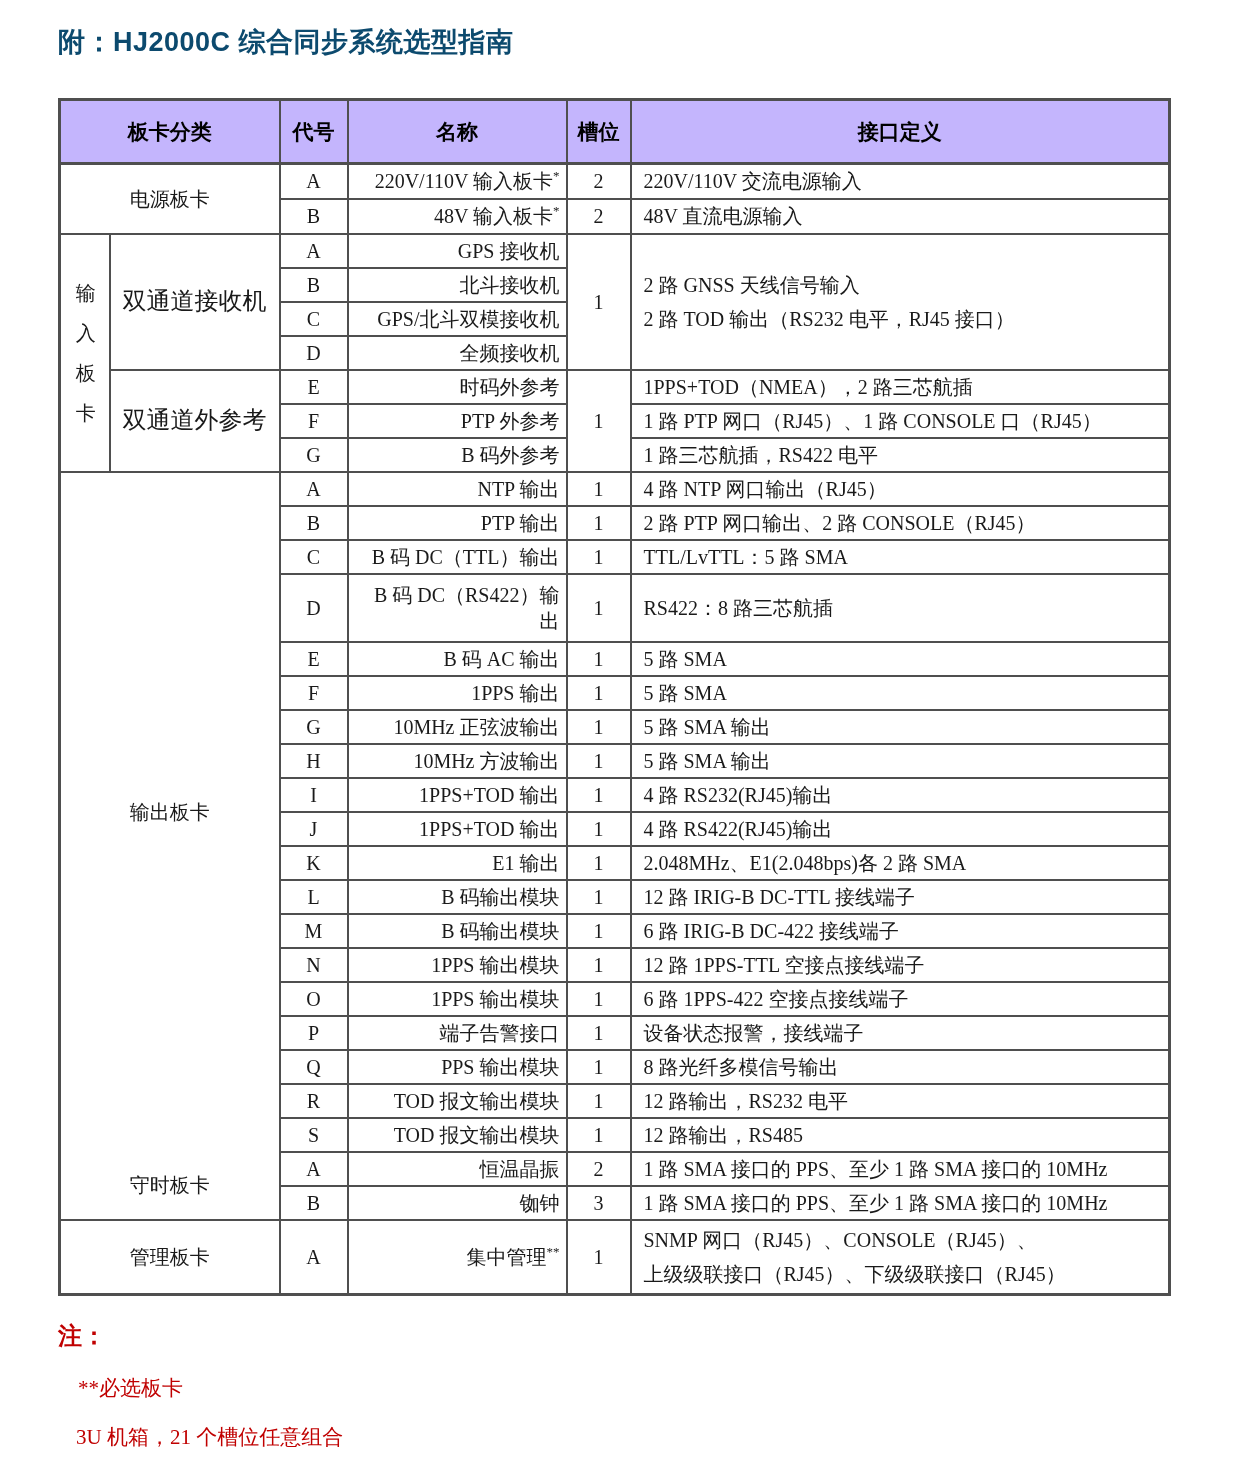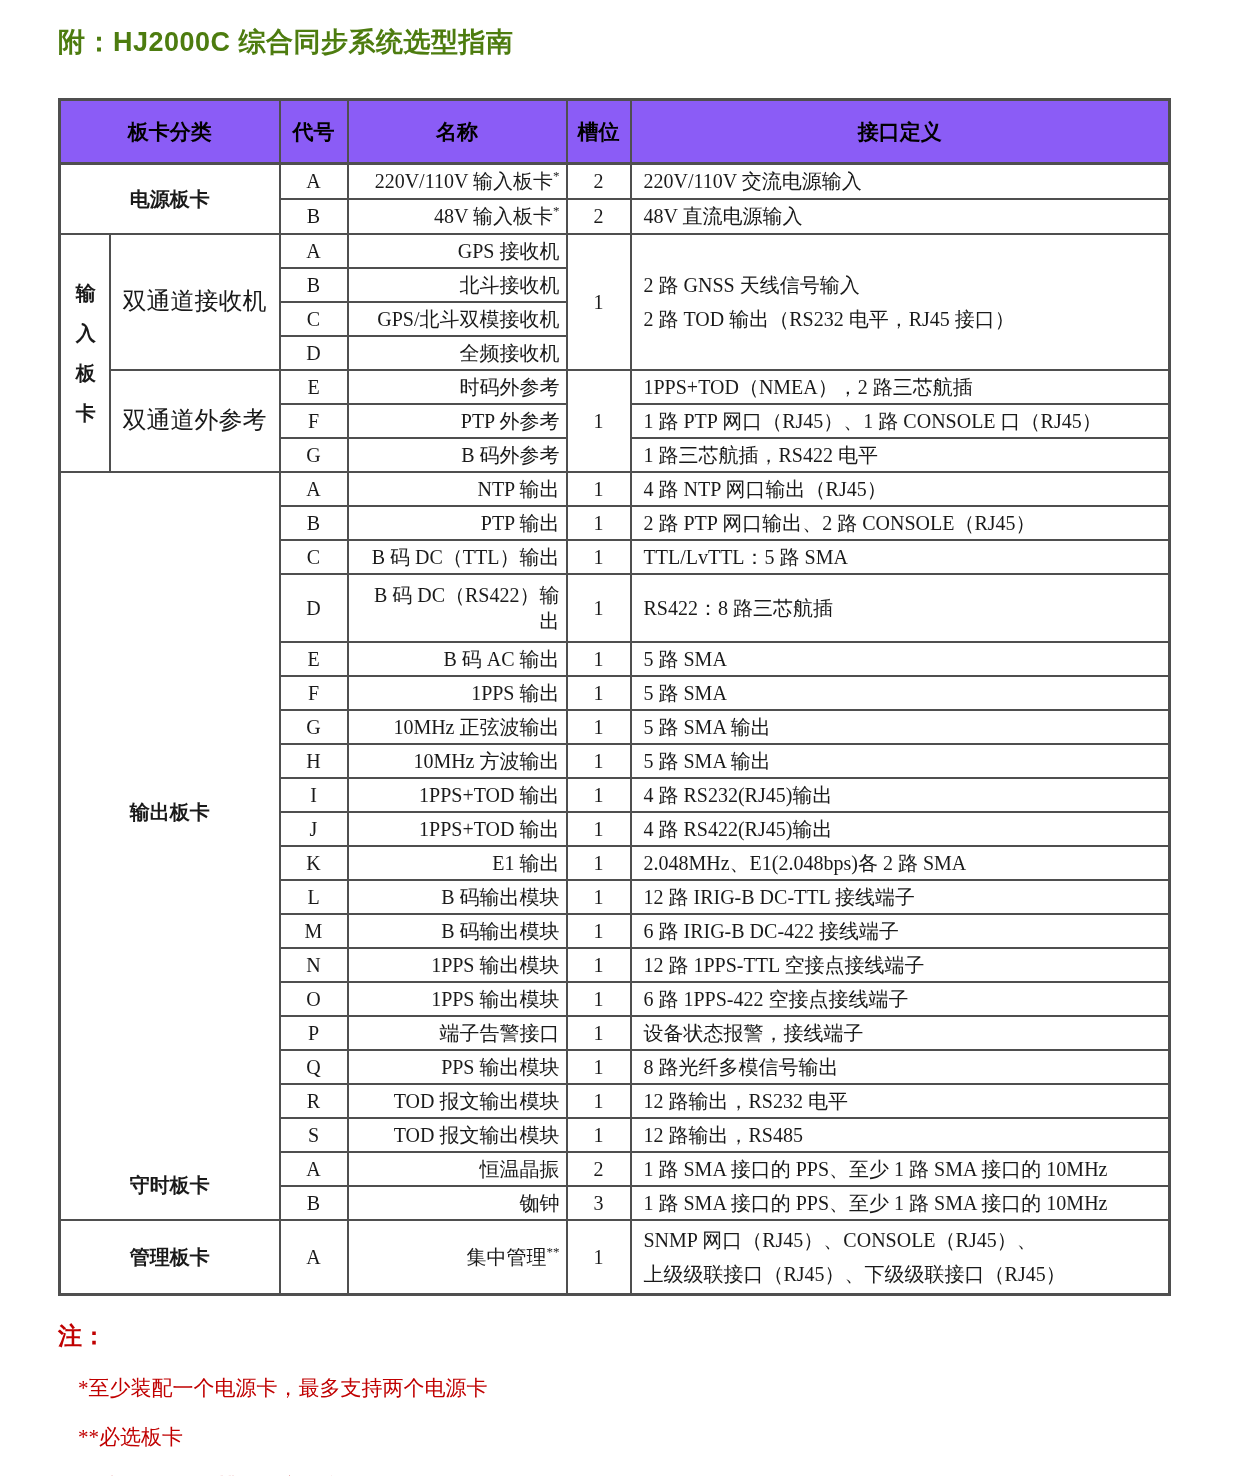--- a/index.html
+++ b/index.html
@@ -13,21 +13,21 @@
     box-sizing: border-box;
     width: 1240px;
     min-height: 1476px;
     padding: 24px 64px 40px 58px;
     background: #ffffff;
   }
   .title {
     font-family: "Liberation Sans", "DejaVu Sans", sans-serif;
     font-weight: bold;
     font-size: 27px;
-    color: #4d7c0f;
+    color: #0c4a6e;
     margin: 0 0 38px 0;
     letter-spacing: 0.5px;
   }
   table.spec-table {
     border-collapse: collapse;
     table-layout: fixed;
     width: 1110px;
     border: 3px solid #4f4f4f;
   }
   .spec-table col.c-cat1  { width: 50px; }
@@ -35,42 +35,42 @@
   .spec-table col.c-code  { width: 68px; }
   .spec-table col.c-name  { width: 219px; }
   .spec-table col.c-slot  { width: 64px; }
   .spec-table col.c-iface { width: 539px; }
   .spec-table th, .spec-table td {
     border: 2px solid #4f4f4f;
     vertical-align: middle;
     box-sizing: border-box;
   }
   .spec-table thead th {
-    background: #8b5cf6;
+    background: #c4b5fd;
     font-family: "Liberation Sans", "DejaVu Sans", sans-serif;
     font-weight: bold;
     font-size: 21px;
     color: #000000;
     height: 64px;
     text-align: center;
     border-bottom: 3px solid #4f4f4f;
   }
   .spec-table td {
     font-size: 20px;
     padding: 2px 6px;
     line-height: 1.3;
   }
   tr.r-std  { height: 34px; }
   tr.r-pow  { height: 35px; }
   tr.r-tall { height: 68px; }
   tr.r-mgmt { height: 66px; }
   td.cell-cat {
     text-align: center;
     font-family: "Liberation Sans", "DejaVu Sans", sans-serif;
-    font-weight: bold;
+    font-weight: normal;
     font-size: 20px;
   }
   td.cell-cat.no-top { border-top: hidden; }
   td.cell-subcat { text-align: center; font-size: 24px; }
   td.cell-code, td.cell-slot { text-align: center; padding: 2px 2px; }
   td.cell-name  { text-align: right; padding-left: 10px; padding-right: 6px; }
   td.cell-iface { text-align: left; padding-left: 12px; padding-right: 8px; }
   td.cell-iface.two-line { line-height: 1.7; }
   .vert-label {
     display: inline-block;
@@ -318,18 +318,17 @@
         <td class="cell-iface two-line">
           <div>SNMP 网口（RJ45）、CONSOLE（RJ45）、</div>
           <div>上级级联接口（RJ45）、下级级联接口（RJ45）</div>
         </td>
       </tr>
     </tbody>
   </table>
 
   <div class="notes">
     <div class="notes-heading">注：</div>
-    <div class="note-item">*至少装配一个电源卡，最多支持两个电源卡</div>
     <div class="note-item">**必选板卡</div>
     <div class="note-item flush">3U 机箱，21 个槽位任意组合</div>
   </div>
 
 </div>
 
 </body></html>

